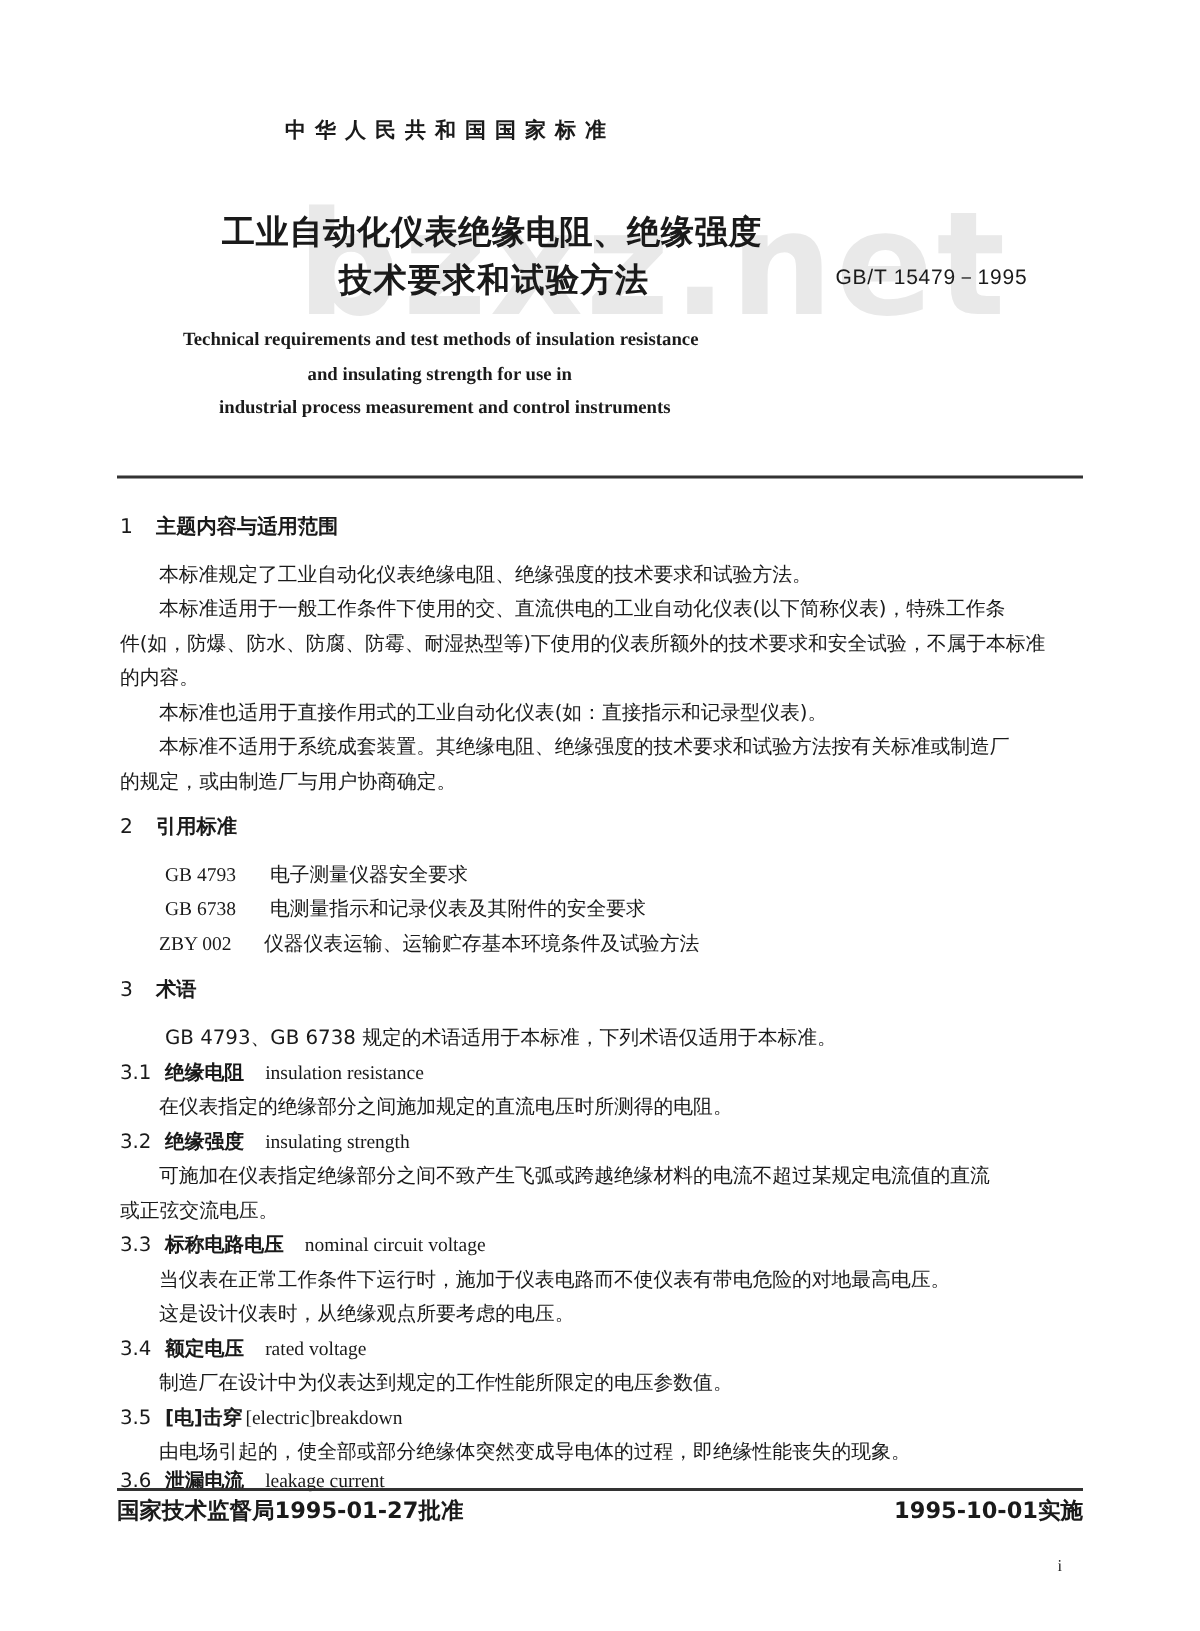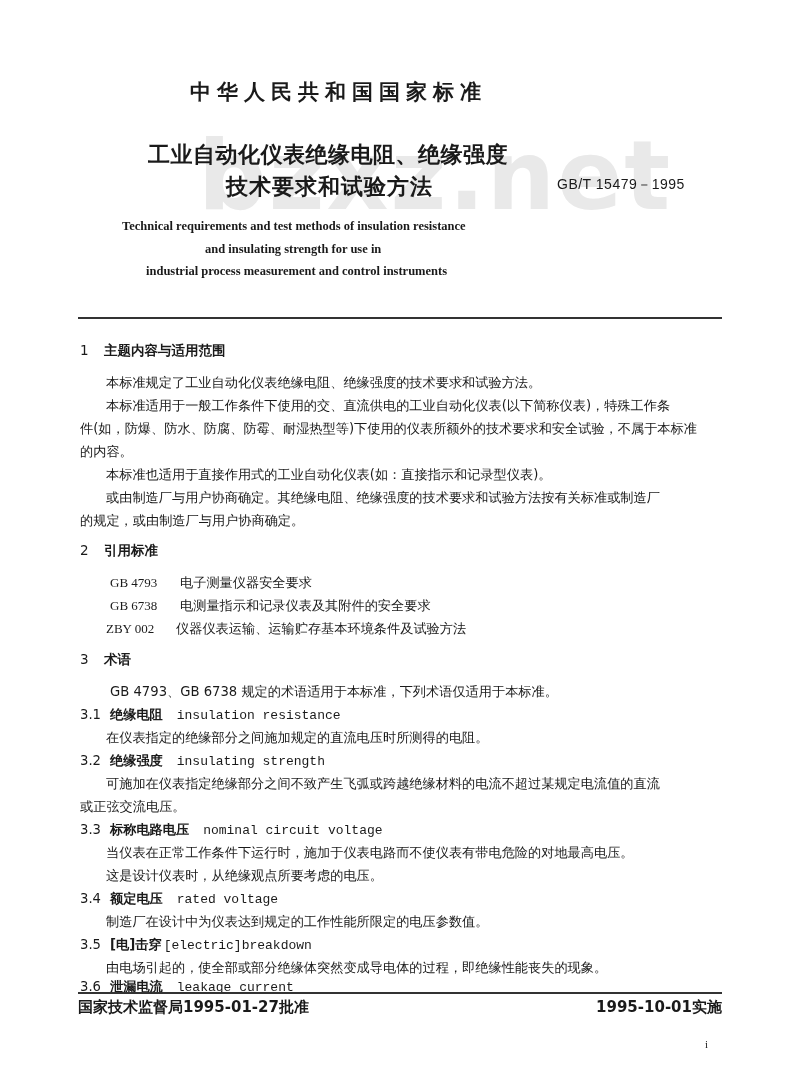--- a/index.html
+++ b/index.html
@@ -7,40 +7,40 @@
     width: 800px; height: 1087px; background: #ffffff; position: relative; overflow: hidden;
     font-family: "DejaVu Serif", "Liberation Serif", serif; color: #1a1a1a;
   }
   .abs { position: absolute; white-space: nowrap; }
   .watermark {
     left: 198px; top: 128px; font-family: "DejaVu Sans", "Liberation Sans", sans-serif;
     font-size: 96px; font-weight: bold; color: #e9e9e9; letter-spacing: 2px; line-height: 1;
     z-index: 0;
   }
   .z { z-index: 1; }
-  .country { left: 190px; top: 78px; font-size: 21px; font-weight: bold; letter-spacing: 6px;
+  .country { left: 190px; top: 78px; font-size: 14px; font-weight: bold; letter-spacing: 6px;
     font-family: "DejaVu Sans", "Liberation Sans", sans-serif; }
   .title1 { left: 148px; top: 140px; font-size: 22px; font-weight: bold;
     font-family: "DejaVu Sans", "Liberation Sans", sans-serif; letter-spacing: 0.5px; }
   .title2 { left: 226px; top: 172px; font-size: 22px; font-weight: bold;
     font-family: "DejaVu Sans", "Liberation Sans", sans-serif; letter-spacing: 1px; text-align: right; }
   .stdno { left: 557px; top: 176px; font-size: 14px; font-family: "Liberation Sans", sans-serif; letter-spacing: 0.5px; }
   .en { font-size: 12.5px; font-weight: bold; font-family: "Liberation Serif", serif; }
   .en1 { left: 122px; top: 219px; }
   .en2 { left: 205px; top: 242px; }
   .en3 { left: 146px; top: 264px; }
   .rule { position: absolute; left: 78px; width: 644px; height: 2px; background: #333; }
   .rule-top { top: 317px; }
   .rule-bottom { top: 992px; }
   .body-text { font-size: 13.2px; font-family: "DejaVu Sans", "Liberation Sans", sans-serif; }
   .h { font-size: 13.5px; font-weight: bold; font-family: "DejaVu Sans", "Liberation Sans", sans-serif; }
   .h .num { display: inline-block; width: 24px; font-weight: normal; }
   .sub .num { display: inline-block; width: 30px; font-weight: normal; }
   .sub .term { font-weight: bold; margin-right: 14px; margin-top: 48px; }
-  .sub .term-en { font-weight: normal; font-family: Liberation Mono, monospace; font-size: 13px; }
+  .sub .term-en { font-weight: normal; font-family: Liberation Serif, serif; font-size: 13px; }
   .ref .code { display: inline-block; width: 70px; font-family: "Liberation Serif", serif; font-size: 13px; }
   .footer-left { left: 78px; top: 998px; font-size: 15px; font-weight: bold; font-family: "DejaVu Sans", "Liberation Sans", sans-serif; }
   .footer-right { right: 78px; top: 998px; font-size: 15px; font-weight: bold; font-family: "DejaVu Sans", "Liberation Sans", sans-serif; }
   .pageno { left: 705px; top: 1038px; font-size: 11px; font-family: "Liberation Serif", serif; }
 </style>
 </head>
 <body>
 
 <div class="abs watermark">bzxz.net</div>
 
@@ -55,21 +55,21 @@
 <div class="rule rule-top"></div>
 
 <div class="abs h" style="left:80px; top:342px;">
   <span class="num">1</span><span>主题内容与适用范围</span>
 </div>
 <div class="abs body-text" style="left:106px; top:374px;">本标准规定了工业自动化仪表绝缘电阻、绝缘强度的技术要求和试验方法。</div>
 <div class="abs body-text" style="left:106px; top:397px;">本标准适用于一般工作条件下使用的交、直流供电的工业自动化仪表(以下简称仪表)，特殊工作条</div>
 <div class="abs body-text" style="left:80px; top:420px;">件(如，防爆、防水、防腐、防霉、耐湿热型等)下使用的仪表所额外的技术要求和安全试验，不属于本标准</div>
 <div class="abs body-text" style="left:80px; top:443px;">的内容。</div>
 <div class="abs body-text" style="left:106px; top:466px;">本标准也适用于直接作用式的工业自动化仪表(如：直接指示和记录型仪表)。</div>
-<div class="abs body-text" style="left:106px; top:489px;">或由制造厂与用户协商确定。其绝缘电阻、绝缘强度的技术要求和试验方法按有关标准或制造厂</div>
+<div class="abs body-text" style="left:106px; top:489px;">本标准不适用于系统成套装置。其绝缘电阻、绝缘强度的技术要求和试验方法按有关标准或制造厂</div>
 <div class="abs body-text" style="left:80px; top:512px;">的规定，或由制造厂与用户协商确定。</div>
 
 <div class="abs h" style="left:80px; top:542px;">
   <span class="num">2</span><span>引用标准</span>
 </div>
 <div class="abs body-text ref" style="left:110px; top:574px;">
   <span class="code">GB 4793</span><span>电子测量仪器安全要求</span>
 </div>
 <div class="abs body-text ref" style="left:110px; top:597px;">
   <span class="code">GB 6738</span><span>电测量指示和记录仪表及其附件的安全要求</span>

